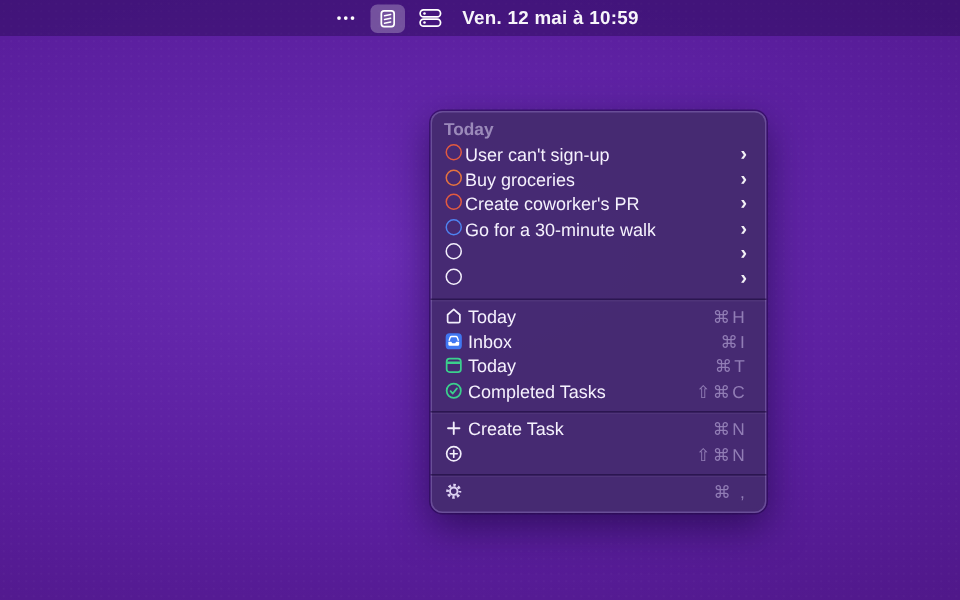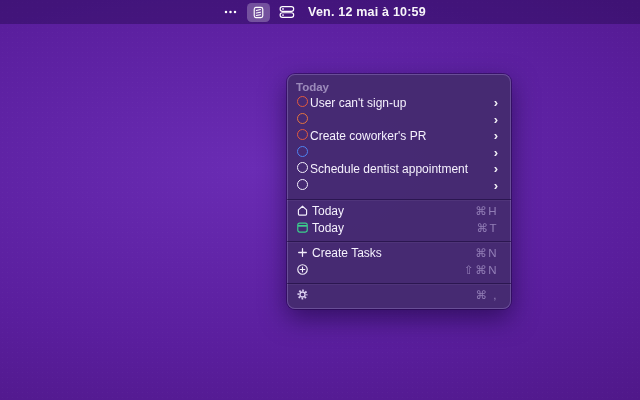--- a/index.html
+++ b/index.html
@@ -110,34 +110,35 @@
 
   <div class="section-header">Today</div>
 
   <div class="row">
     <span class="ring" style="border-color: rgb(226, 90, 64);"></span>
     <span class="lbl">User can't sign-up</span>
     <span class="chev">›</span>
   </div>
   <div class="row">
     <span class="ring" style="border-color: rgb(229, 116, 63);"></span>
+    <span class="lbl">Buy groceries</span>
     <span class="chev">›</span>
   </div>
   <div class="row">
     <span class="ring" style="border-color: rgb(226, 90, 64);"></span>
     <span class="lbl">Create coworker's PR</span>
     <span class="chev">›</span>
   </div>
   <div class="row">
     <span class="ring" style="border-color: rgb(79, 131, 241);"></span>
+    <span class="lbl">Go for a 30-minute walk</span>
     <span class="chev">›</span>
   </div>
   <div class="row">
     <span class="ring" style="border-color: rgb(243, 239, 252);"></span>
-    <span class="lbl">Schedule dentist appointment</span>
     <span class="chev">›</span>
   </div>
   <div class="row">
     <span class="ring" style="border-color: rgb(243, 239, 252);"></span>
     <span class="chev">›</span>
   </div>
 
   <div class="divider"></div>
 
   <div class="row">
@@ -145,37 +146,58 @@
       <svg width="13" height="13" viewBox="0 0 14 14">
         <path d="M2.6 6.3 7 2.4l4.4 3.9v4.6a1 1 0 0 1-1 1H3.6a1 1 0 0 1-1-1z" fill="none" stroke="#f2eefb" stroke-width="1.25" stroke-linejoin="round"></path>
       </svg>
     </span>
     <span class="lbl">Today</span>
     <span class="shortcut">⌘H</span>
   </div>
   <div class="row">
     <span class="icn">
       <svg width="13" height="13" viewBox="0 0 14 14">
+        <rect x="1.2" y="1.2" width="11.6" height="11.6" rx="2.8" fill="#4077f2"></rect>
+        <path d="M3.1 7.3h2.1l.8 1.2h2l.8-1.2h2.1v2a1 1 0 0 1-1 1H4.1a1 1 0 0 1-1-1z" fill="#fff"></path>
+        <path d="M3.6 6.6l.9-2.4a1 1 0 0 1 .9-.6h3.2a1 1 0 0 1 .9.6l.9 2.4" fill="none" stroke="#fff" stroke-width="1"></path>
+      </svg>
+    </span>
+    <span class="lbl">Inbox</span>
+    <span class="shortcut">⌘I</span>
+  </div>
+  <div class="row">
+    <span class="icn">
+      <svg width="13" height="13" viewBox="0 0 14 14">
         <rect x="1.9" y="2.3" width="10.2" height="9.6" rx="2.1" fill="none" stroke="#3bd08d" stroke-width="1.25"></rect>
         <path d="M2.2 5.2h9.6" stroke="#3bd08d" stroke-width="1.9"></path>
       </svg>
     </span>
     <span class="lbl">Today</span>
     <span class="shortcut">⌘T</span>
   </div>
+  <div class="row">
+    <span class="icn">
+      <svg width="13" height="13" viewBox="0 0 14 14">
+        <circle cx="7" cy="7" r="5.1" fill="none" stroke="#3bd08d" stroke-width="1.25"></circle>
+        <path d="M4.7 7.3l1.6 1.7 3-3.7" fill="none" stroke="#3bd08d" stroke-width="1.25" stroke-linecap="round" stroke-linejoin="round"></path>
+      </svg>
+    </span>
+    <span class="lbl">Completed Tasks</span>
+    <span class="shortcut">⇧⌘C</span>
+  </div>
 
   <div class="divider"></div>
 
   <div class="row">
     <span class="icn">
       <svg width="13" height="13" viewBox="0 0 14 14">
         <path d="M7 2.9v8.2M2.9 7h8.2" stroke="#f2eefb" stroke-width="1.35" stroke-linecap="round"></path>
       </svg>
     </span>
-    <span class="lbl">Create Tasks</span>
+    <span class="lbl">Create Task</span>
     <span class="shortcut">⌘N</span>
   </div>
   <div class="row">
     <span class="icn">
       <svg width="13" height="13" viewBox="0 0 14 14">
         <circle cx="7" cy="7" r="5.1" fill="none" stroke="#f2eefb" stroke-width="1.2"></circle>
         <path d="M7 4.5v5M4.5 7h5" stroke="#f2eefb" stroke-width="1.2" stroke-linecap="round"></path>
       </svg>
     </span>
     <span class="shortcut">⇧⌘N</span>

